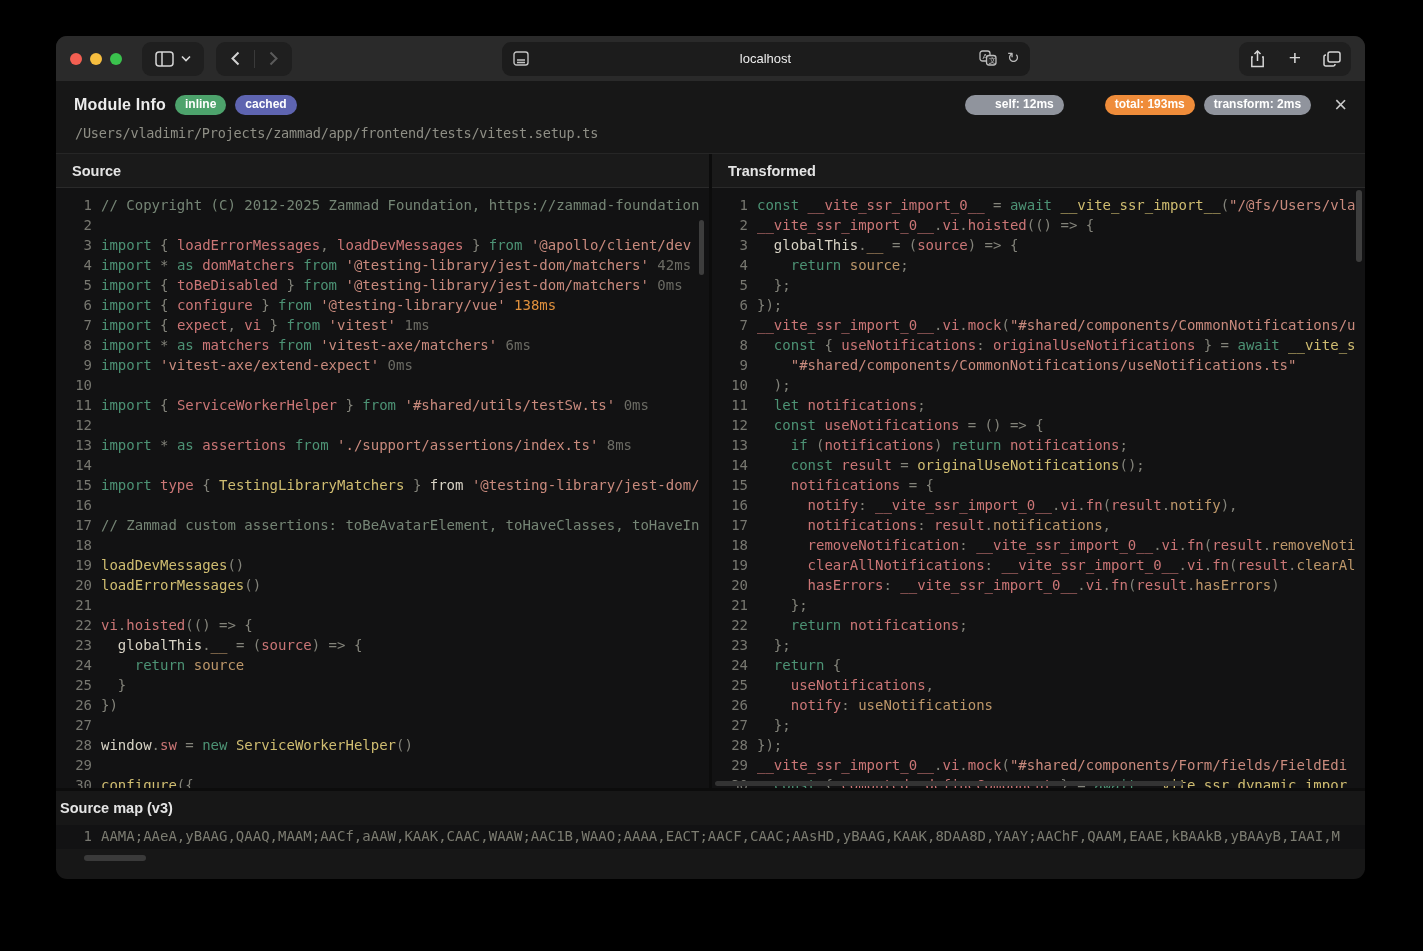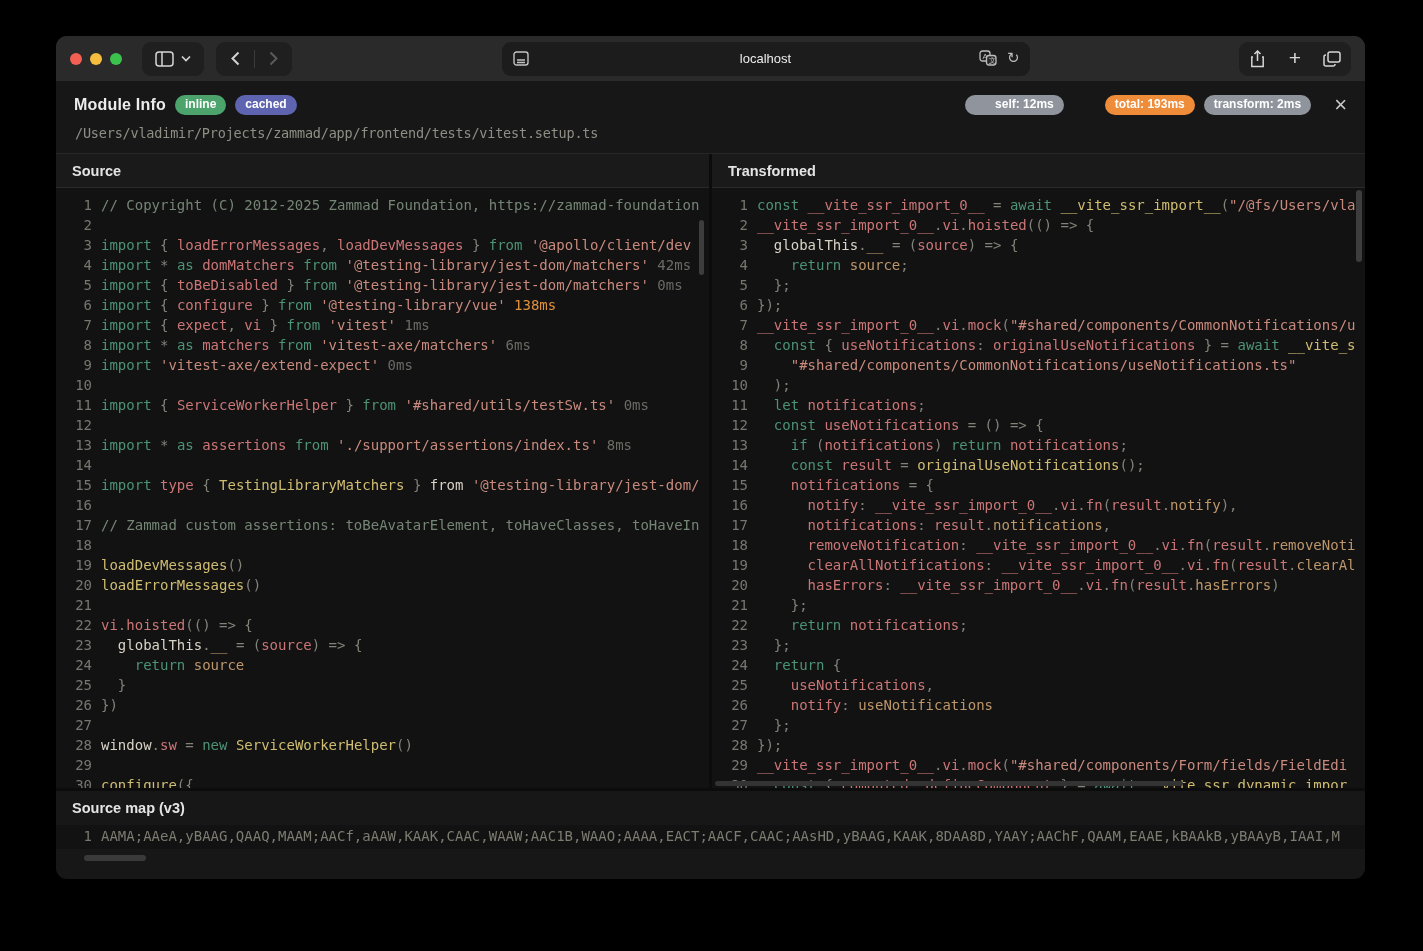--- a/index.html
+++ b/index.html
@@ -43,21 +43,21 @@
         font-size:14px;line-height:20px;}
   .cl{display:flex;height:20px;white-space:pre;}
   .ln{flex:none;width:36px;text-align:right;padding-right:9px;color:#777770;}
   .ct{white-space:pre;overflow:hidden;flex:1;min-width:0;}
   .tk-k{color:#4d9375}.tk-i{color:#cb7676}.tk-s{color:#c98a7d}.tk-f{color:#d0bd71}
   .tk-v{color:#bd976a}.tk-p{color:#83837a}.tk-c{color:#758575}.tk-d{color:#d8d3c5}
   .tk-t{color:#6b6b64}.tk-o{color:#e0913d}.tk-map{color:#7c7c71}
   .vthumb,.hthumb{position:absolute;background:#3d3d3d;border-radius:3px;}
   
   .sourcemap{border-top:3px solid #0c0c0c;background:#171717;position:relative;height:79px;}
-  .sm-header{height:34px;display:flex;align-items:center;padding-left:16px;
+  .sm-header{height:34px;display:flex;align-items:center;padding-left:4px;
              color:#e4e4e4;font-size:14.5px;font-weight:700;}
   .sm-code{background:#121213;height:24px;overflow:hidden;font-family:"DejaVu Sans Mono",monospace;
            font-size:14px;line-height:22px;}
   .sm-code .cl{height:22px;}
   svg{display:block;}
 </style>
 </head>
 <body>
 
 <div class="window">

